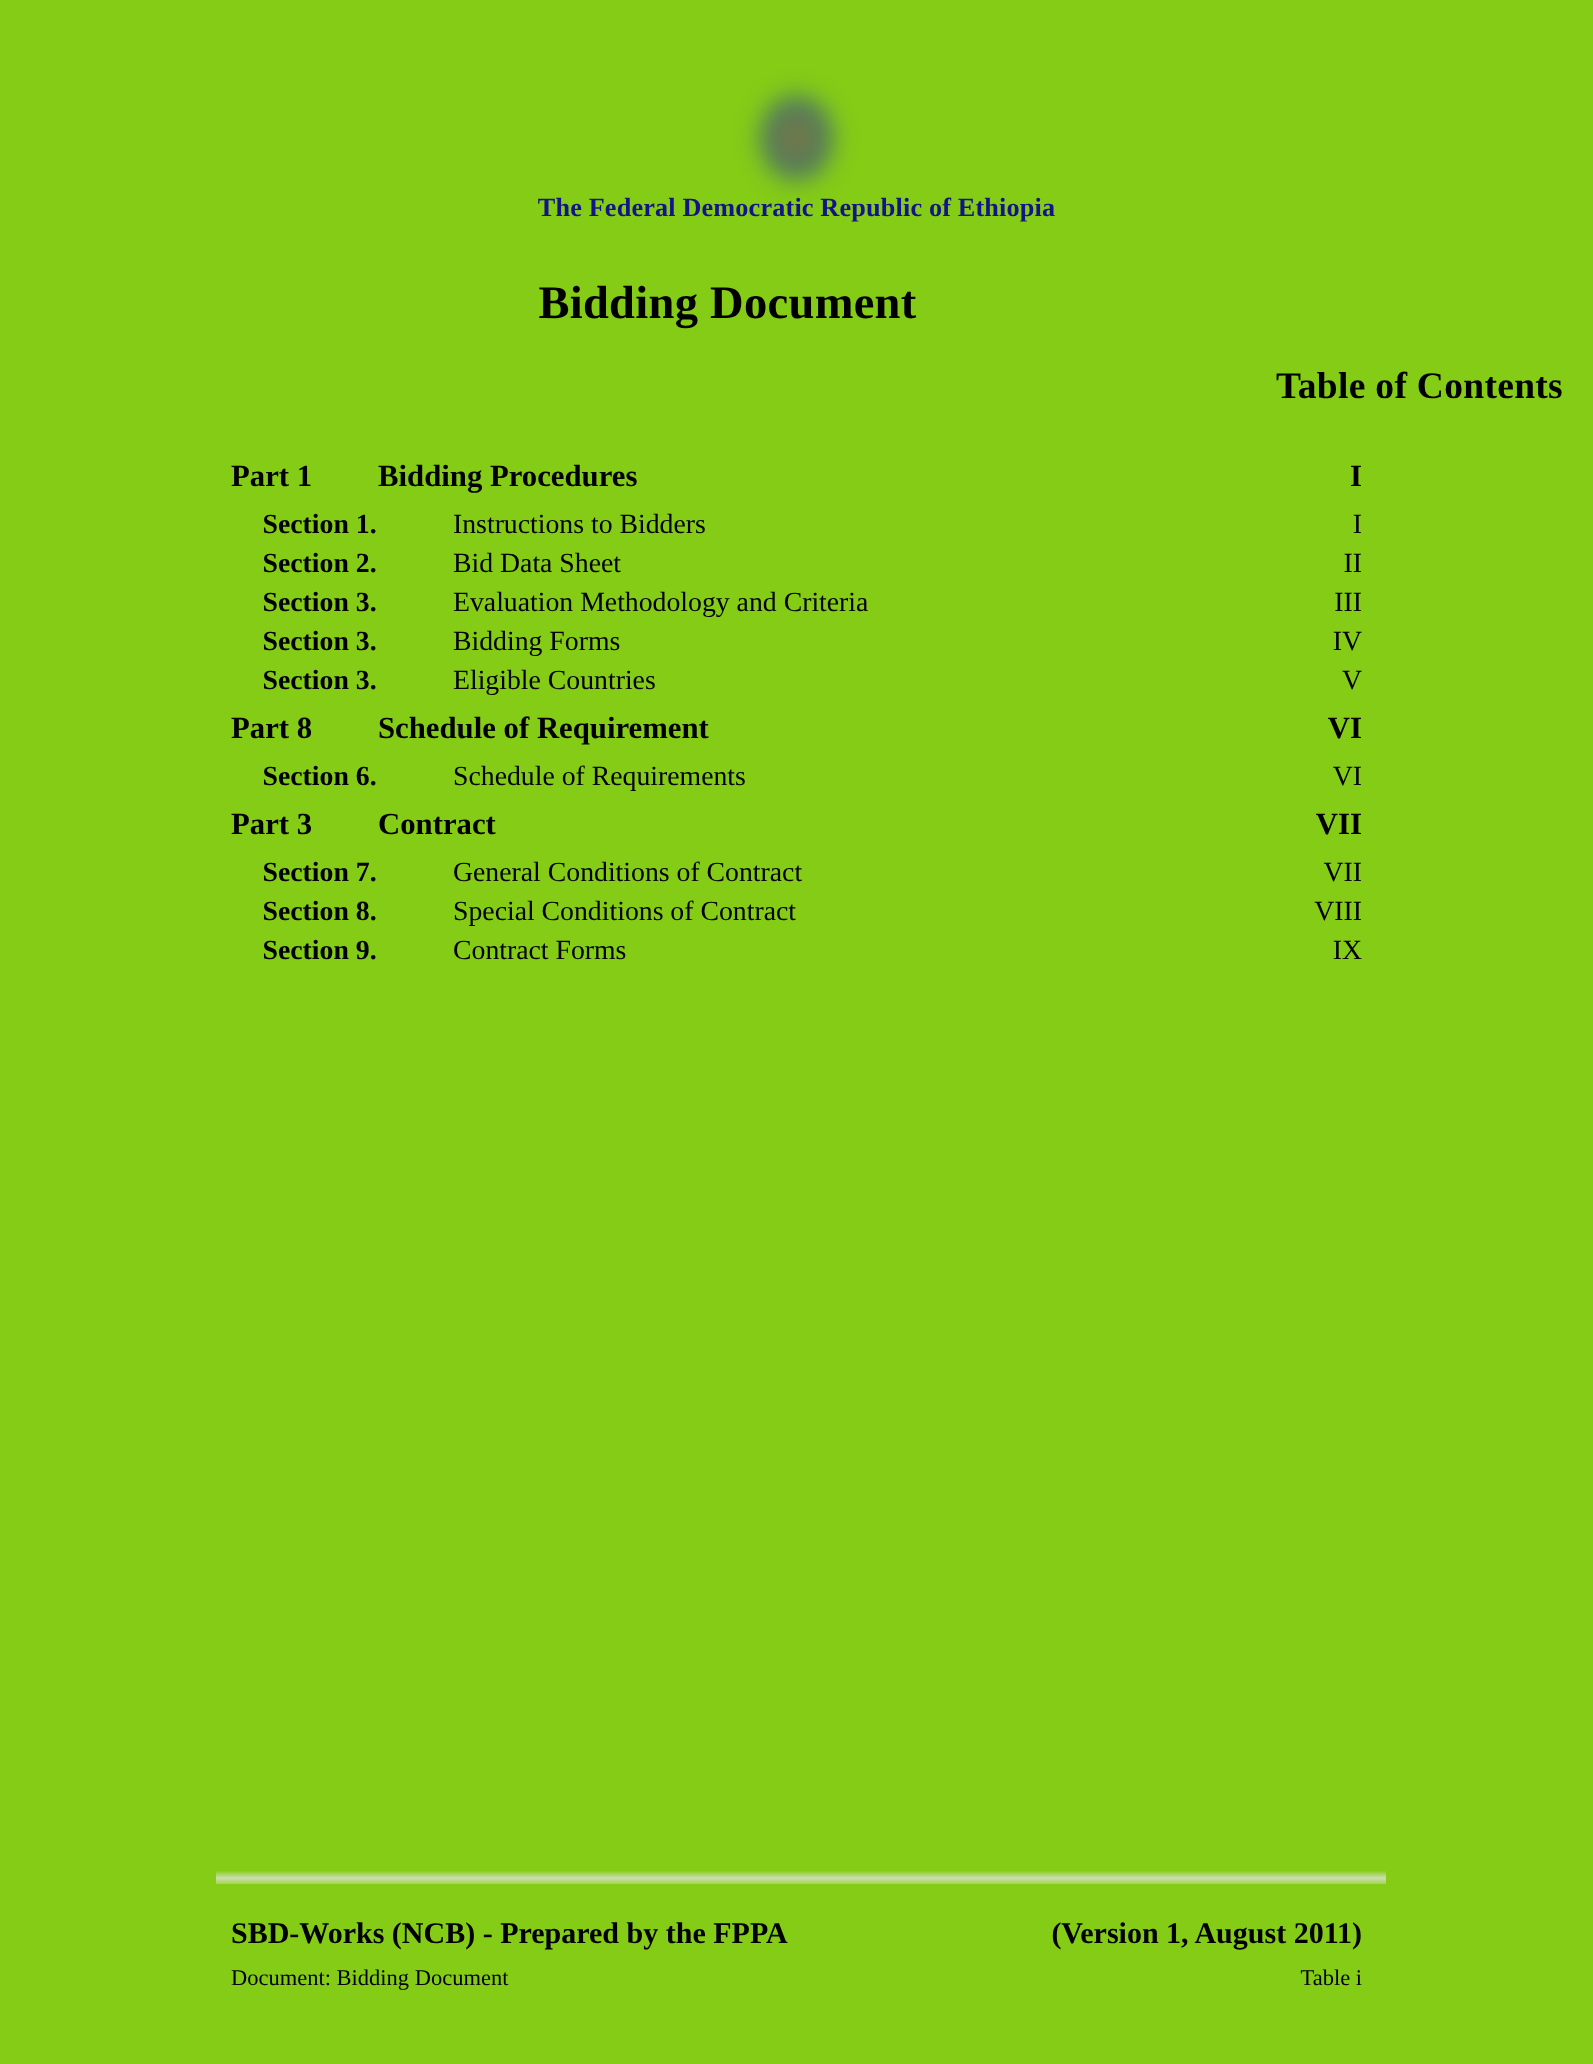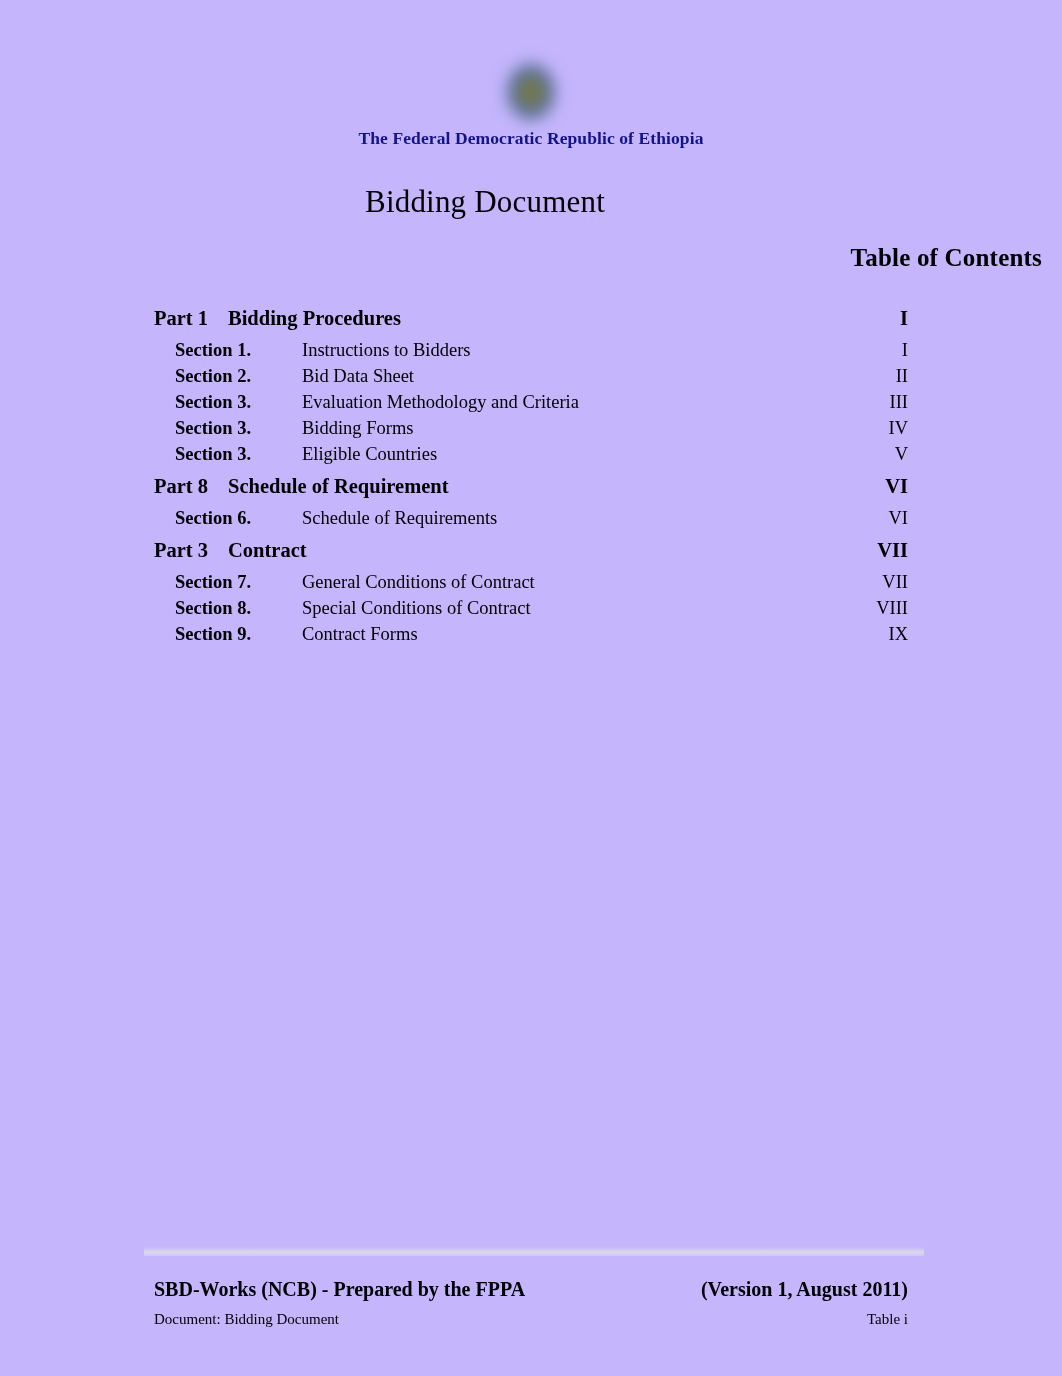--- a/index.html
+++ b/index.html
@@ -11,21 +11,21 @@
   body {
     font-family: "Liberation Serif", "DejaVu Serif", serif;
     color: #000000;
     -webkit-font-smoothing: antialiased;
   }
 
   .page {
     position: relative;
     width: 1062px;
     height: 1376px;
-    background: #c4b5fd;
+    background: #84cc16;
     overflow: hidden;
     box-sizing: border-box;
   }
 
   
   .header-block {
     position: absolute;
     left: 0;
     top: 0;
     width: 1062px;
@@ -71,21 +71,21 @@
     letter-spacing: .1px;
     color: #141489;
   }
 
   .doc-title {
     position: absolute;
     left: 0;
     top: 184px;
     width: 970px;
     text-align: center;
-    font-weight: normal;
+    font-weight: bold;
     font-size: 31px;
     letter-spacing: .2px;
   }
 
   .toc-title {
     position: absolute;
     left: 0;
     top: 244px;
     width: 1042px;
     text-align: right;
@@ -106,20 +106,21 @@
     display: flex;
     align-items: baseline;
     width: 100%;
   }
 
   .toc-row.part {
     font-weight: bold;
     font-size: 20.5px;
     height: 33px;
     margin-top: 5px;
+    gap: 24px;
   }
   .toc-row.part.first { margin-top: 0; }
 
   .toc-row.section {
     font-size: 18.5px;
     height: 26px;
   }
 
   .part-label {
     flex: 0 0 auto;

